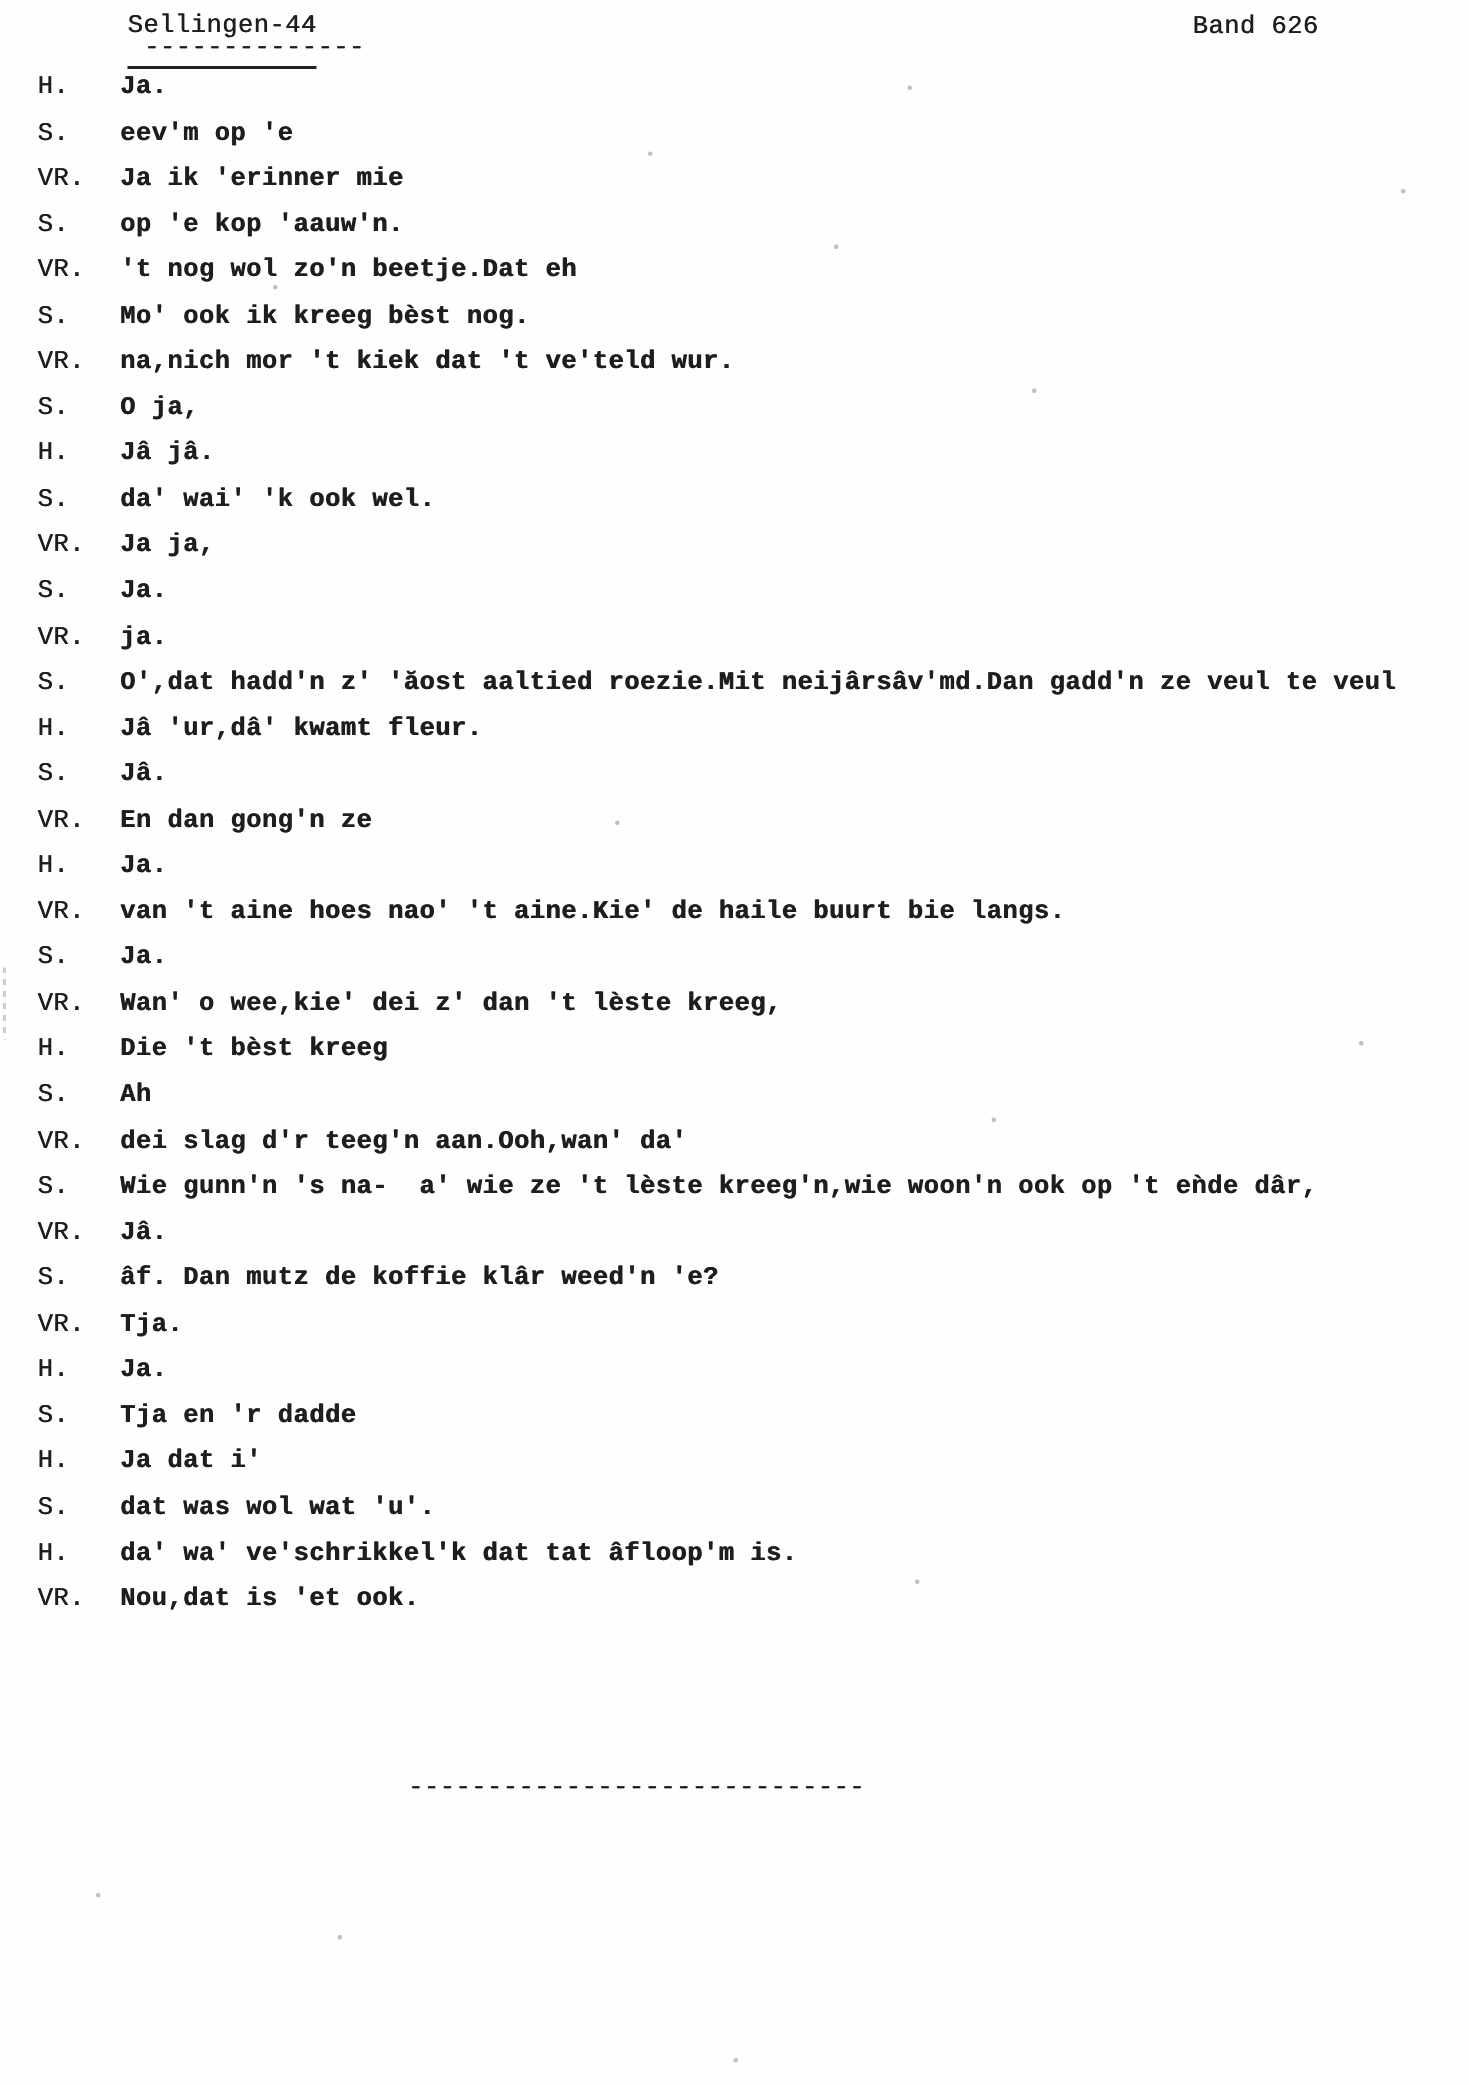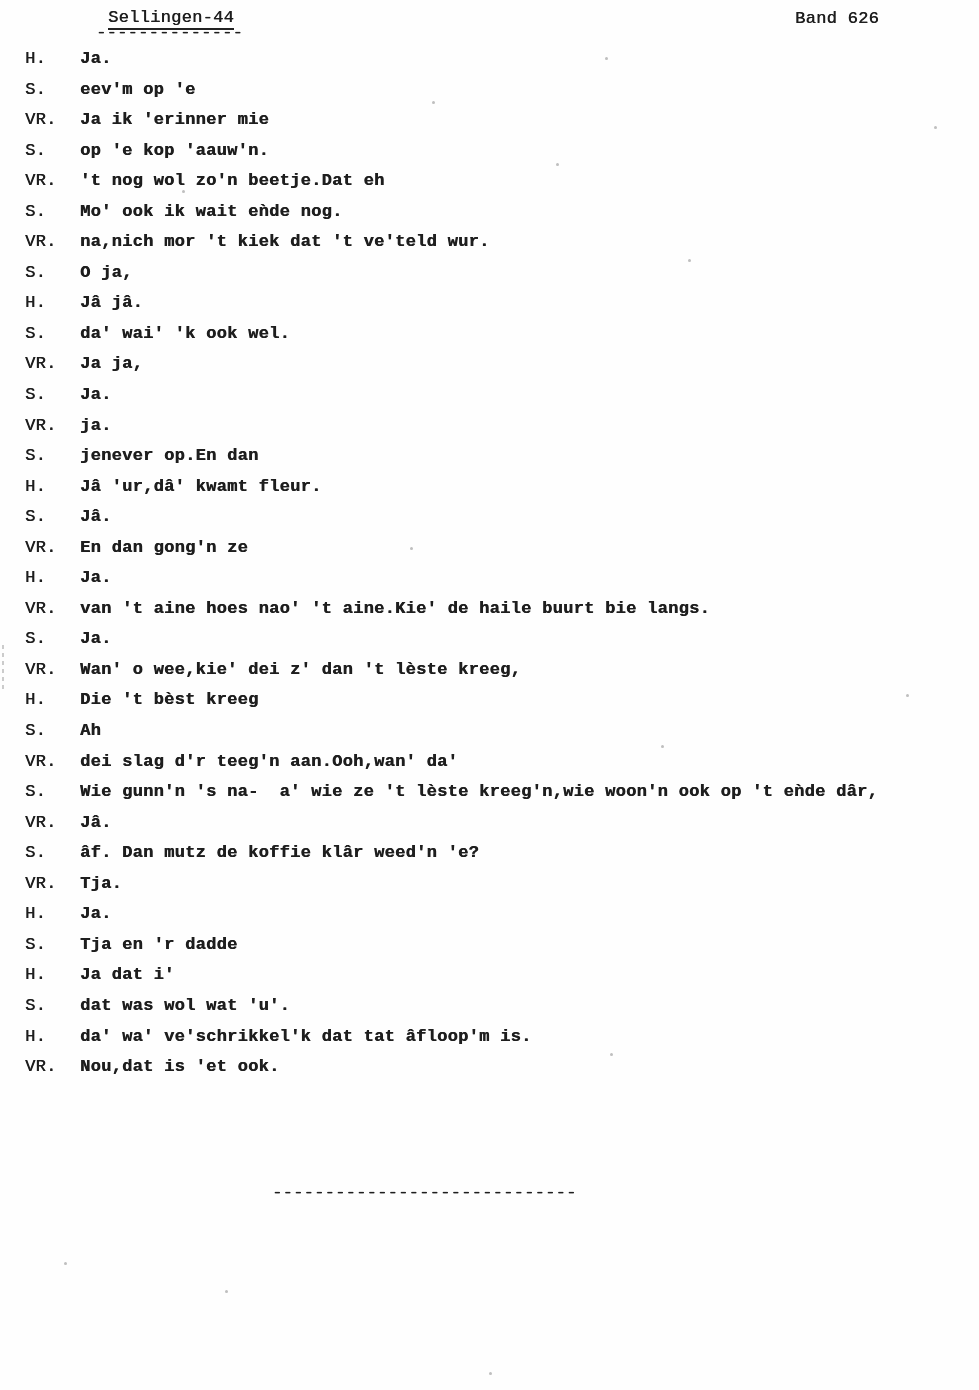--- a/index.html
+++ b/index.html
@@ -17,23 +17,23 @@
   }
   .tw{
     font-family:"Liberation Mono","DejaVu Sans Mono",monospace;
     font-size:17px;
     letter-spacing:0.3px;
     color:#1e1e1e;
     text-shadow:0.4px 0 0 currentColor;
     white-space:pre;
   }
   .doc-title{
-    position:absolute;left:108px;top:8px;
+    position:absolute;left:85px;top:8px;
     border-bottom:2px solid #222;
-    padding-bottom:1px;
+    padding-bottom:17px;
   }
   .title-dashes{
     position:absolute;left:96px;top:23px;
     letter-spacing:0.3px;
     overflow:hidden;max-width:160px;
   }
   .band-label{
     position:absolute;left:795px;top:9px;
   }
   .dialogue{
@@ -103,21 +103,21 @@
       </div>
       <div class="row">
         <span class="tw speaker">VR.</span>
         <div class="text">
           <div class="tw line">'t nog wol zo'n beetje.Dat eh</div>
         </div>
       </div>
       <div class="row">
         <span class="tw speaker">S.</span>
         <div class="text">
-          <div class="tw line">Mo' ook ik wait eǹde nog.</div>
+          <div class="tw line">Mo' ook ik kreeg bèst nog.</div>
         </div>
       </div>
       <div class="row">
         <span class="tw speaker">VR.</span>
         <div class="text">
           <div class="tw line">na,nich mor 't kiek dat 't ve'teld wur.</div>
         </div>
       </div>
       <div class="row">
         <span class="tw speaker">S.</span>
@@ -151,21 +151,21 @@
       </div>
       <div class="row">
         <span class="tw speaker">VR.</span>
         <div class="text">
           <div class="tw line">ja.</div>
         </div>
       </div>
       <div class="row">
         <span class="tw speaker">S.</span>
         <div class="text">
-          <div class="tw line">jenever op.En dan</div>
+          <div class="tw line">O',dat hadd'n z' 'ăost aaltied roezie.Mit neijârsâv'md.Dan gadd'n ze veul te veul</div>
         </div>
       </div>
       <div class="row">
         <span class="tw speaker">H.</span>
         <div class="text">
           <div class="tw line">Jâ 'ur,dâ' kwamt fleur.</div>
         </div>
       </div>
       <div class="row">
         <span class="tw speaker">S.</span>

